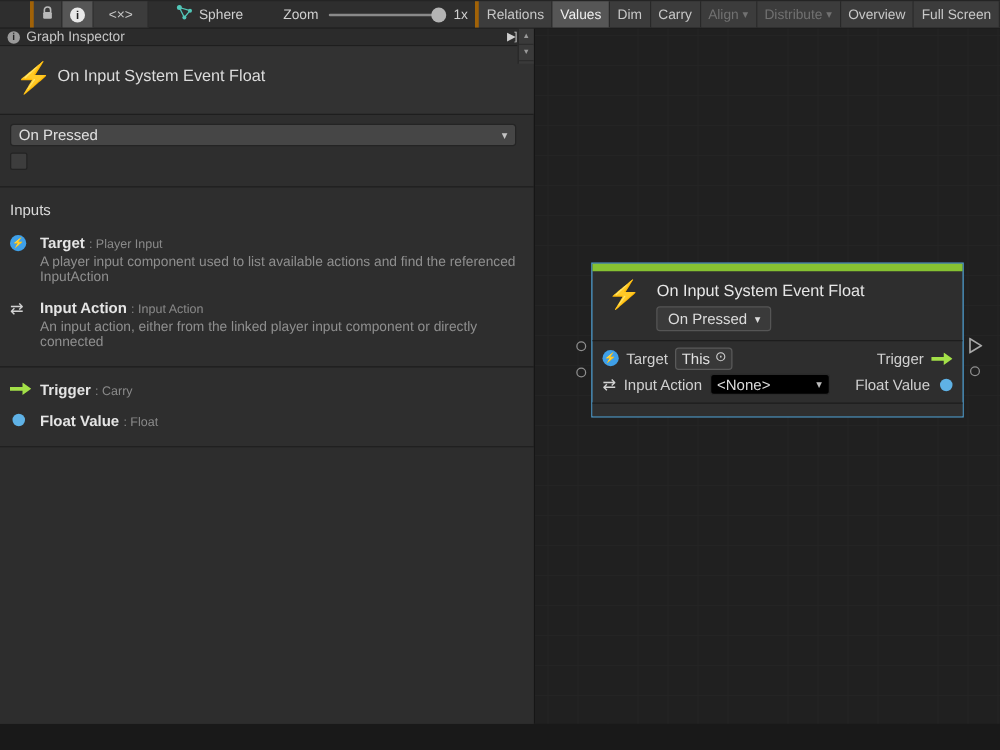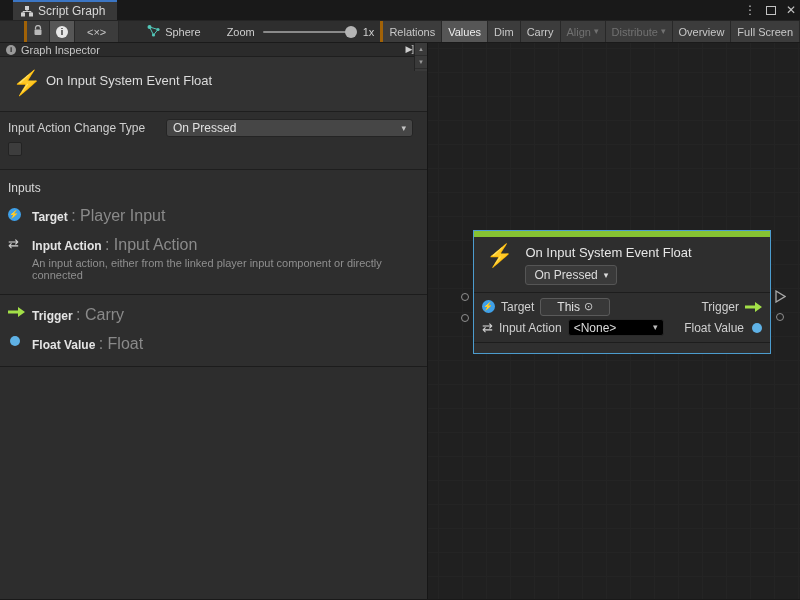--- a/index.html
+++ b/index.html
@@ -61,21 +61,21 @@
               display:flex; align-items:center; padding:0 6px; color:#e0e0e0; font-size:12px; }
   .dropdown .chev { margin-left:auto; color:#c4c4c4; }
   .checkbox { width:14px; height:14px; background:#3d3d3d; border:1px solid #232323; border-radius:2px; }
 
   .section { padding:11px 10px 13px 8px; border-bottom:1px solid #1c1c1c; }
   .section-title { font-size:12px; color:#dadada; margin-bottom:12px; }
   .port-item { display:flex; margin-bottom:11px; }
   .port-item:last-child { margin-bottom:0; }
   .port-icon-col { width:24px; display:flex; justify-content:flex-start; padding-top:1px; }
   .port-name { font-size:12px; color:#e4e4e4; font-weight:700; }
-  .port-type { font-size:16px; color:#8a8a8a; font-weight:400; }
+  .port-type { font-size:10px; color:#8a8a8a; font-weight:400; }
   .port-desc { font-size:11px; line-height:12px; color:#8f8f8f; margin-top:3px; max-width:382px; }
   .pi-circle { width:13px; height:13px; border-radius:50%; background:var(--port_blue,#3fa0e8);
                display:flex; align-items:center; justify-content:center; color:#fff; font-size:8px; }
   .ia-glyph { font-size:13px; color:#d2d2d2; line-height:13px; }
   .flow-arrow svg, .triangle-port svg { display:block; }
   .float-dot { width:10px; height:10px; border-radius:50%; background:var(--float_blue,#5fb2e6); margin-left:2px; }
   .insp-rest { flex:1; background:#2d2d2d; }
 
   
   .canvas { position:relative; flex:1; background-color:#202020;
@@ -93,57 +93,37 @@
   .node-green { height:6px; background:var(--node_green,#86c232); }
   .node-header { display:flex; padding:6px 10px 7px 12px; gap:12px; }
   .bolt-node { font-size:22px; color:var(--bolt_yellow,#f2cf2c); line-height:26px; }
   .node-title { font-size:13px; color:#e6e6e6; margin:2px 0 5px; }
   .mode-btn { display:inline-flex; align-items:center; gap:6px; padding:2px 8px; background:#3a3a3a;
               border:1px solid #555; border-radius:3px; color:#dcdcdc; font-size:12px; }
   .node-divider { height:1px; background:#1d1d1d; }
   .node-body { padding:3px 8px 4px; }
   .node-row { display:flex; align-items:center; height:21px; gap:6px; }
   .node-row-label { color:#d0d0d0; font-size:12px; }
-  .this-btn { display:inline-flex; align-items:center; gap:4px; padding:1px 16px; background:#383838;
+  .this-btn { display:inline-flex; align-items:center; gap:4px; padding:1px 4px; background:#383838;
               border:1px solid #5a5a5a; border-radius:3px; color:#e0e0e0; font-size:12px; }
   .obj-picker { font-size:11px; color:#cfcfcf; line-height:11px; }
   .node-dd { width:96px; height:17px; background:#000000; border:1px solid #2a2a2a; border-radius:3px;
              display:flex; align-items:center; padding:0 5px; color:#dcdcdc; font-size:12px; }
   .node-dd .chev { margin-left:auto; color:#bdbdbd; }
   .right-label { margin-left:auto; color:#d0d0d0; font-size:12px; }
   .node-footer { border-top:1px solid #1d1d1d; height:11px; background:#2f2f2f; }
 
   .port-circle { position:absolute; width:8px; height:8px; border:1px solid #8f8f8f; border-radius:50%; }
   .port-tri { position:absolute; }
 </style>
 </head>
 <body>
 
 <div class="window">
 
-  <div class="titlebar">
-    <div class="tab">
-      <span class="tab-icon">
-        <svg width="12" height="11" viewBox="0 0 12 11">
-            <g stroke="#cfcfcf" stroke-width="1" fill="#cfcfcf">
-          <rect x="4.5" y="0.5" width="3" height="3"></rect>
-              <rect x="0.5" y="7" width="3" height="3"></rect>
-          <rect x="8.5" y="7" width="3" height="3"></rect>
-          <path d="M6 3.5 V5.5 M2 7 V5.5 H10 V7" fill="none"></path>
-            </g>
-          </svg>
-      </span>
-      <span class="tab-label">Script Graph</span>
-    </div>
-    <div class="win-controls">
-      <span class="wc">⋮</span>
-      <span class="wc wc-box"></span>
-      <span class="wc">✕</span>
-    </div>
-  </div>
 
   <div class="toolbar">
     <div class="tb-left">
       <div class="tb-btn first">
         <span>
           <svg width="10" height="11" viewBox="0 0 10 11">
               <path d="M2.5 4.5 V3 a2.5 2.5 0 0 1 5 0 V4.5" fill="none" stroke="#b9b9b9" stroke-width="1.3"></path>
               <rect x="1.5" y="4.5" width="7" height="5.5" rx="1" fill="#b9b9b9"></rect>
             </svg>
         </span>
@@ -162,21 +142,21 @@
             <g fill="var(--teal,#52c7b8)">
               <circle cx="2.5" cy="2" r="2"></circle>
               <circle cx="11" cy="4.5" r="1.6"></circle>
               <circle cx="6.5" cy="10" r="1.6"></circle>
               <path d="M2.5 2 L11 4.5 L6.5 10 Z" fill="none" stroke="var(--teal,#52c7b8)" stroke-width="1"></path>
             </g>
           </svg>
       </span>
       <span>Sphere</span>
     </div>
-    <div class="tb-flat" style="margin-left:14px; gap:8px;">
+    <div class="tb-flat" style="margin-left:20px; gap:8px;">
       <span>Zoom</span>
       <div class="zoom-track">
         <div class="zoom-knob"></div>
       </div>
       <span>1x</span>
     </div>
     <div class="tb-spacer"></div>
     <div class="tb-right">
       <div class="tb-btn first">
           <span>Relations</span>
@@ -220,21 +200,20 @@
         <div class="scroll-btn">▼</div>
       </div>
 
       <div class="insp-title">
         <span class="bolt-big">⚡</span>
         <span class="insp-title-text">On Input System Event Float</span>
       </div>
 
       <div class="fields">
         <div class="field-row">
-          <span class="field-label">Input Action Change Type</span>
           <div class="dropdown">
             <span>On Pressed</span>
             <span class="chev">▾</span>
           </div>
         </div>
         <div class="field-row">
           <div class="checkbox"></div>
         </div>
       </div>
 
@@ -243,20 +222,21 @@
 
         <div class="port-item">
           <div class="port-icon-col">
             <span class="pi-circle">
                 <span>⚡</span>
               </span>
           </div>
           <div>
             <div><span class="port-name">Target</span>
                  <span class="port-type">: Player Input</span></div>
+            <div class="port-desc">A player input component used to list available actions and find the referenced InputAction</div>
           </div>
         </div>
 
         <div class="port-item">
           <div class="port-icon-col">
             <span class="ia-glyph">⇄</span>
           </div>
           <div>
             <div><span class="port-name">Input Action</span>
                  <span class="port-type">: Input Action</span></div>

